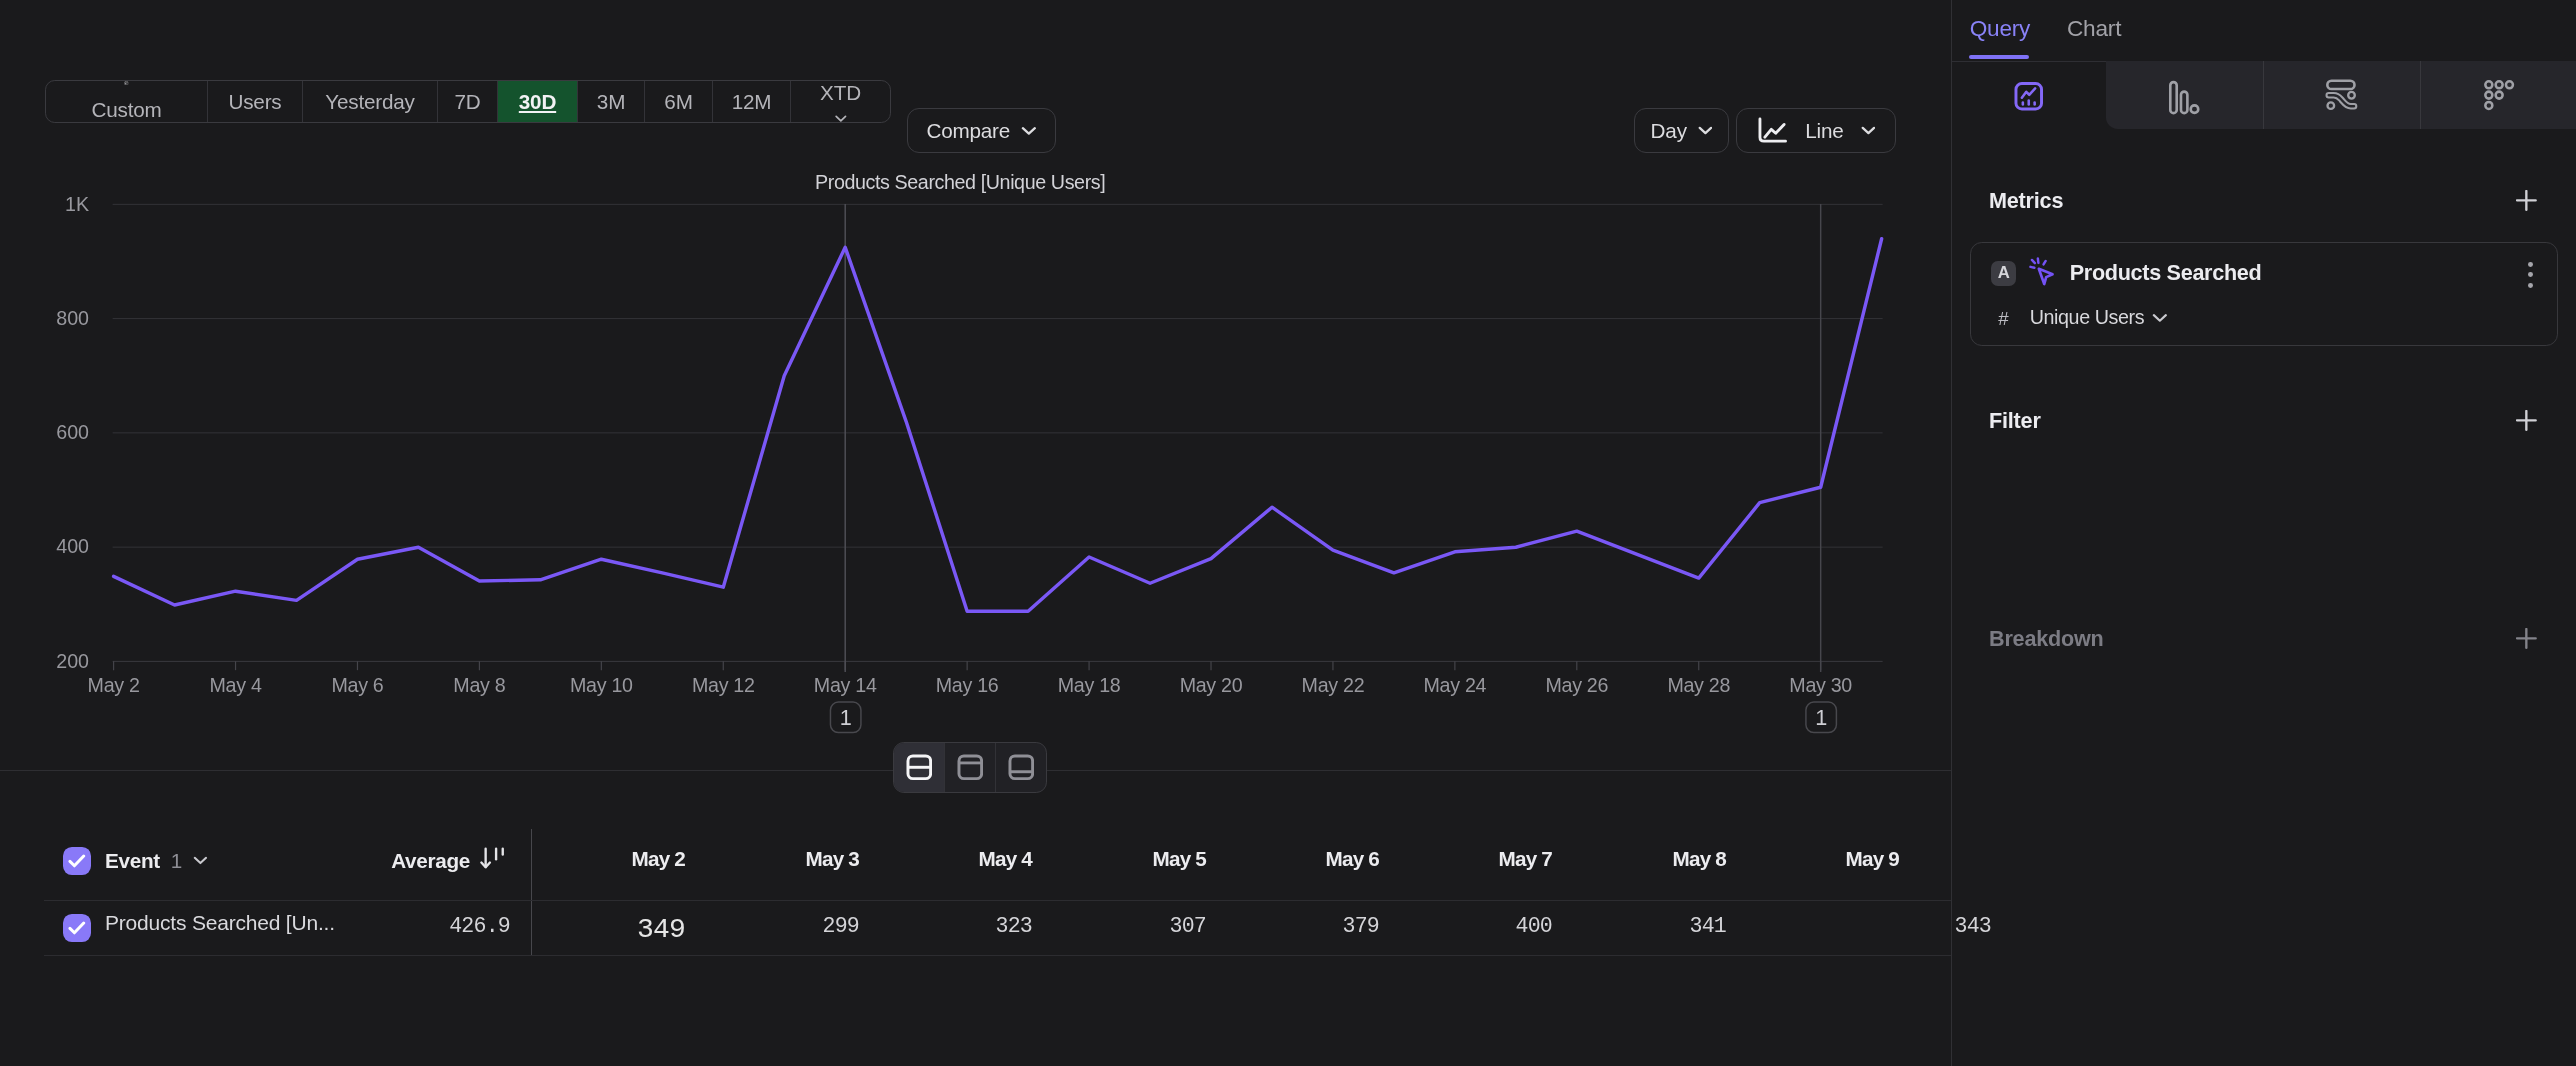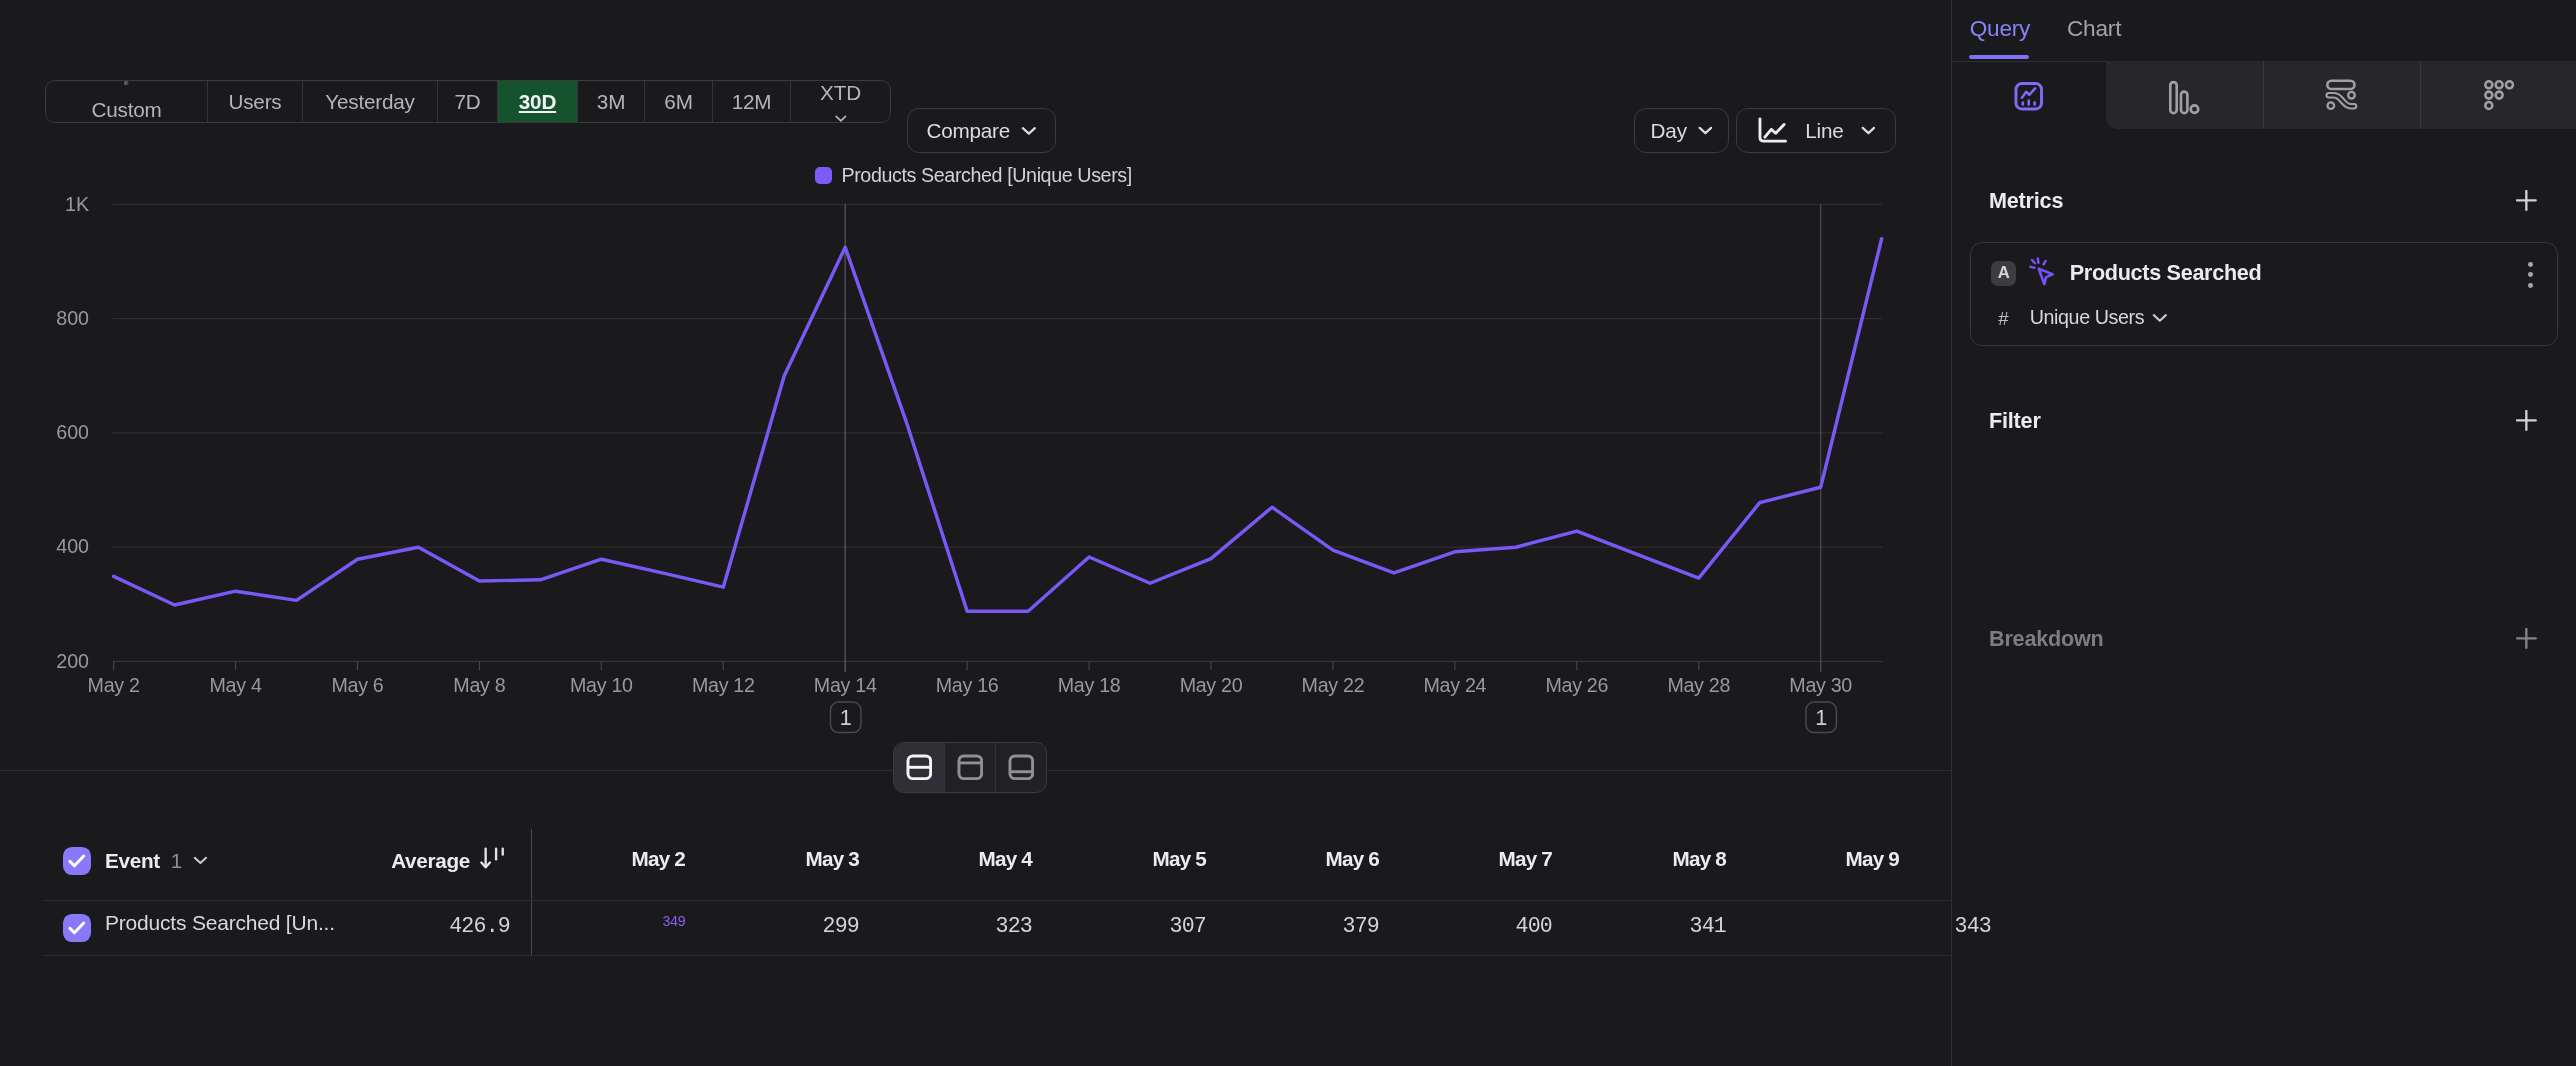--- a/index.html
+++ b/index.html
@@ -87,21 +87,21 @@
     <svg width="31.5" height="27.6" viewBox="0 0 32 28" fill="none" stroke="#eeeef1" stroke-width="2.9" stroke-linecap="round" stroke-linejoin="round">
       <path d="M3 2 V20.5 Q3 24.5 7 24.5 H29"></path>
       <polyline points="8,20.5 14.5,12.5 19,16.5 27.5,7.5"></polyline>
     </svg>
     <span>Line</span>
     <svg width="14.8" height="8.9" viewBox="0 0 17 10" fill="none" stroke="#dcdcdf" stroke-width="2.6" stroke-linecap="round" stroke-linejoin="round">
         <polyline points="2,2 8.5,8 15,2"></polyline>
       </svg>
   </div>
 
-  <div id="legend" class="abs" style="left:815px; top:161px; height:28.5px;">
+  <div id="legend" class="abs" style="left:815px; top:161px; height:28.5px;flex-direction:column;">
     <span class="sq"></span>
       <span>Products Searched [Unique Users]</span>
   </div>
 
   <svg class="abs" style="left:0; top:148px;" width="1951" height="590" viewBox="0 150 1983 600" fill="none">
     <g stroke="#333338" stroke-width="1">
       <line x1="114" y1="207.3" x2="1914" y2="207.3"></line>
       <line x1="114" y1="323.5" x2="1914" y2="323.5"></line>
       <line x1="114" y1="439.7" x2="1914" y2="439.7"></line>
       <line x1="114" y1="555.9" x2="1914" y2="555.9"></line>
@@ -211,21 +211,21 @@
     <svg width="17.7" height="13.8" viewBox="0 0 18 14" fill="none" stroke="#fff" stroke-width="3" stroke-linecap="round" stroke-linejoin="round">
           <polyline points="2,7.5 6.5,12 16,2"></polyline>
         </svg>
   </div>
     </div>
   <div class="abs" style="left:105px; top:910px; height:25.6px; font-size:21px; letter-spacing:-0.2px; color:#d9d9dd; line-height:25.6px;">Products Searched [Un...</div>
   <div class="abs num" style="left:313px; top:914px; width:197px; text-align:right; font-size:21.6px; color:#d4d4d8;">426.9</div>
 
   <div id="cols">
   <div class="abs" style="left:528px; top:846px; width:157px; text-align:right; font-size:20.7px; font-weight:700; letter-spacing:-0.8px; color:#ececef; line-height:25.6px;">May 2</div>
-  <div class="abs num" style="left:528px; top:914px; width:157px; text-align:right; font-size:14px; color:#8b5cf6;font-family:Liberation Mono, monospace;">349</div>
+  <div class="abs num" style="left:528px; top:914px; width:157px; text-align:right; font-size:28px; color:#e5e5e5;font-family:Liberation Mono, monospace;">349</div>
   <div class="abs" style="left:702px; top:846px; width:157px; text-align:right; font-size:20.7px; font-weight:700; letter-spacing:-0.8px; color:#ececef; line-height:25.6px;">May 3</div>
   <div class="abs num" style="left:702px; top:914px; width:157px; text-align:right; font-size:21.6px; color:#d4d4d8;">299</div>
   <div class="abs" style="left:875px; top:846px; width:157px; text-align:right; font-size:20.7px; font-weight:700; letter-spacing:-0.8px; color:#ececef; line-height:25.6px;">May 4</div>
   <div class="abs num" style="left:875px; top:914px; width:157px; text-align:right; font-size:21.6px; color:#d4d4d8;">323</div>
   <div class="abs" style="left:1049px; top:846px; width:157px; text-align:right; font-size:20.7px; font-weight:700; letter-spacing:-0.8px; color:#ececef; line-height:25.6px;">May 5</div>
   <div class="abs num" style="left:1049px; top:914px; width:157px; text-align:right; font-size:21.6px; color:#d4d4d8;">307</div>
   <div class="abs" style="left:1222px; top:846px; width:157px; text-align:right; font-size:20.7px; font-weight:700; letter-spacing:-0.8px; color:#ececef; line-height:25.6px;">May 6</div>
   <div class="abs num" style="left:1222px; top:914px; width:157px; text-align:right; font-size:21.6px; color:#d4d4d8;">379</div>
   <div class="abs" style="left:1395px; top:846px; width:157px; text-align:right; font-size:20.7px; font-weight:700; letter-spacing:-0.8px; color:#ececef; line-height:25.6px;">May 7</div>
   <div class="abs num" style="left:1395px; top:914px; width:157px; text-align:right; font-size:21.6px; color:#d4d4d8;">400</div>

